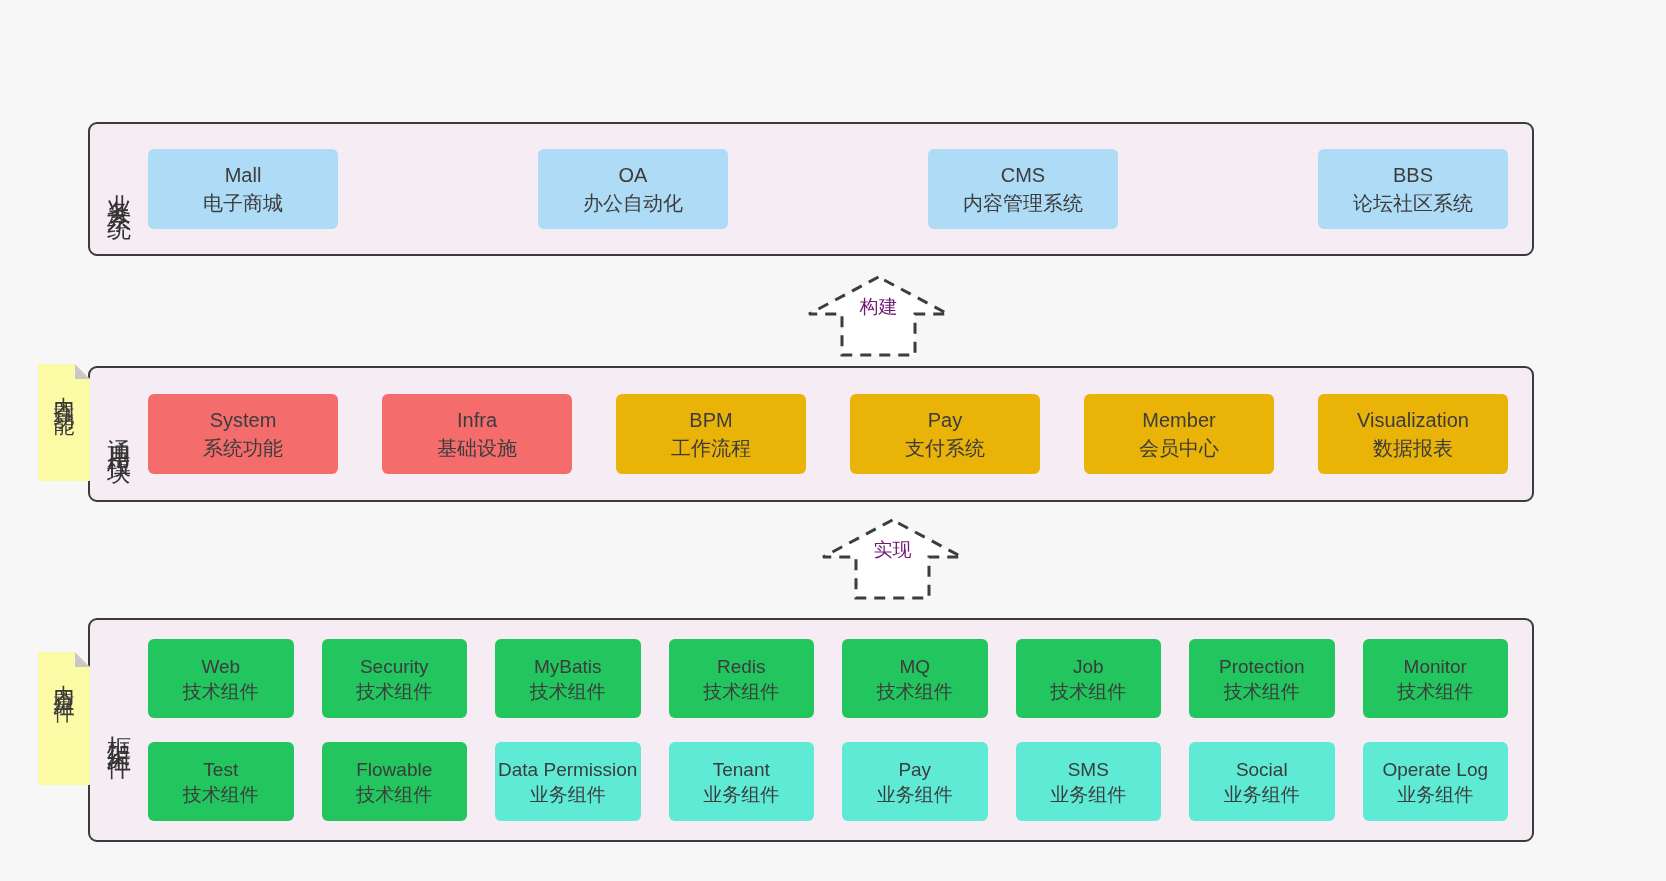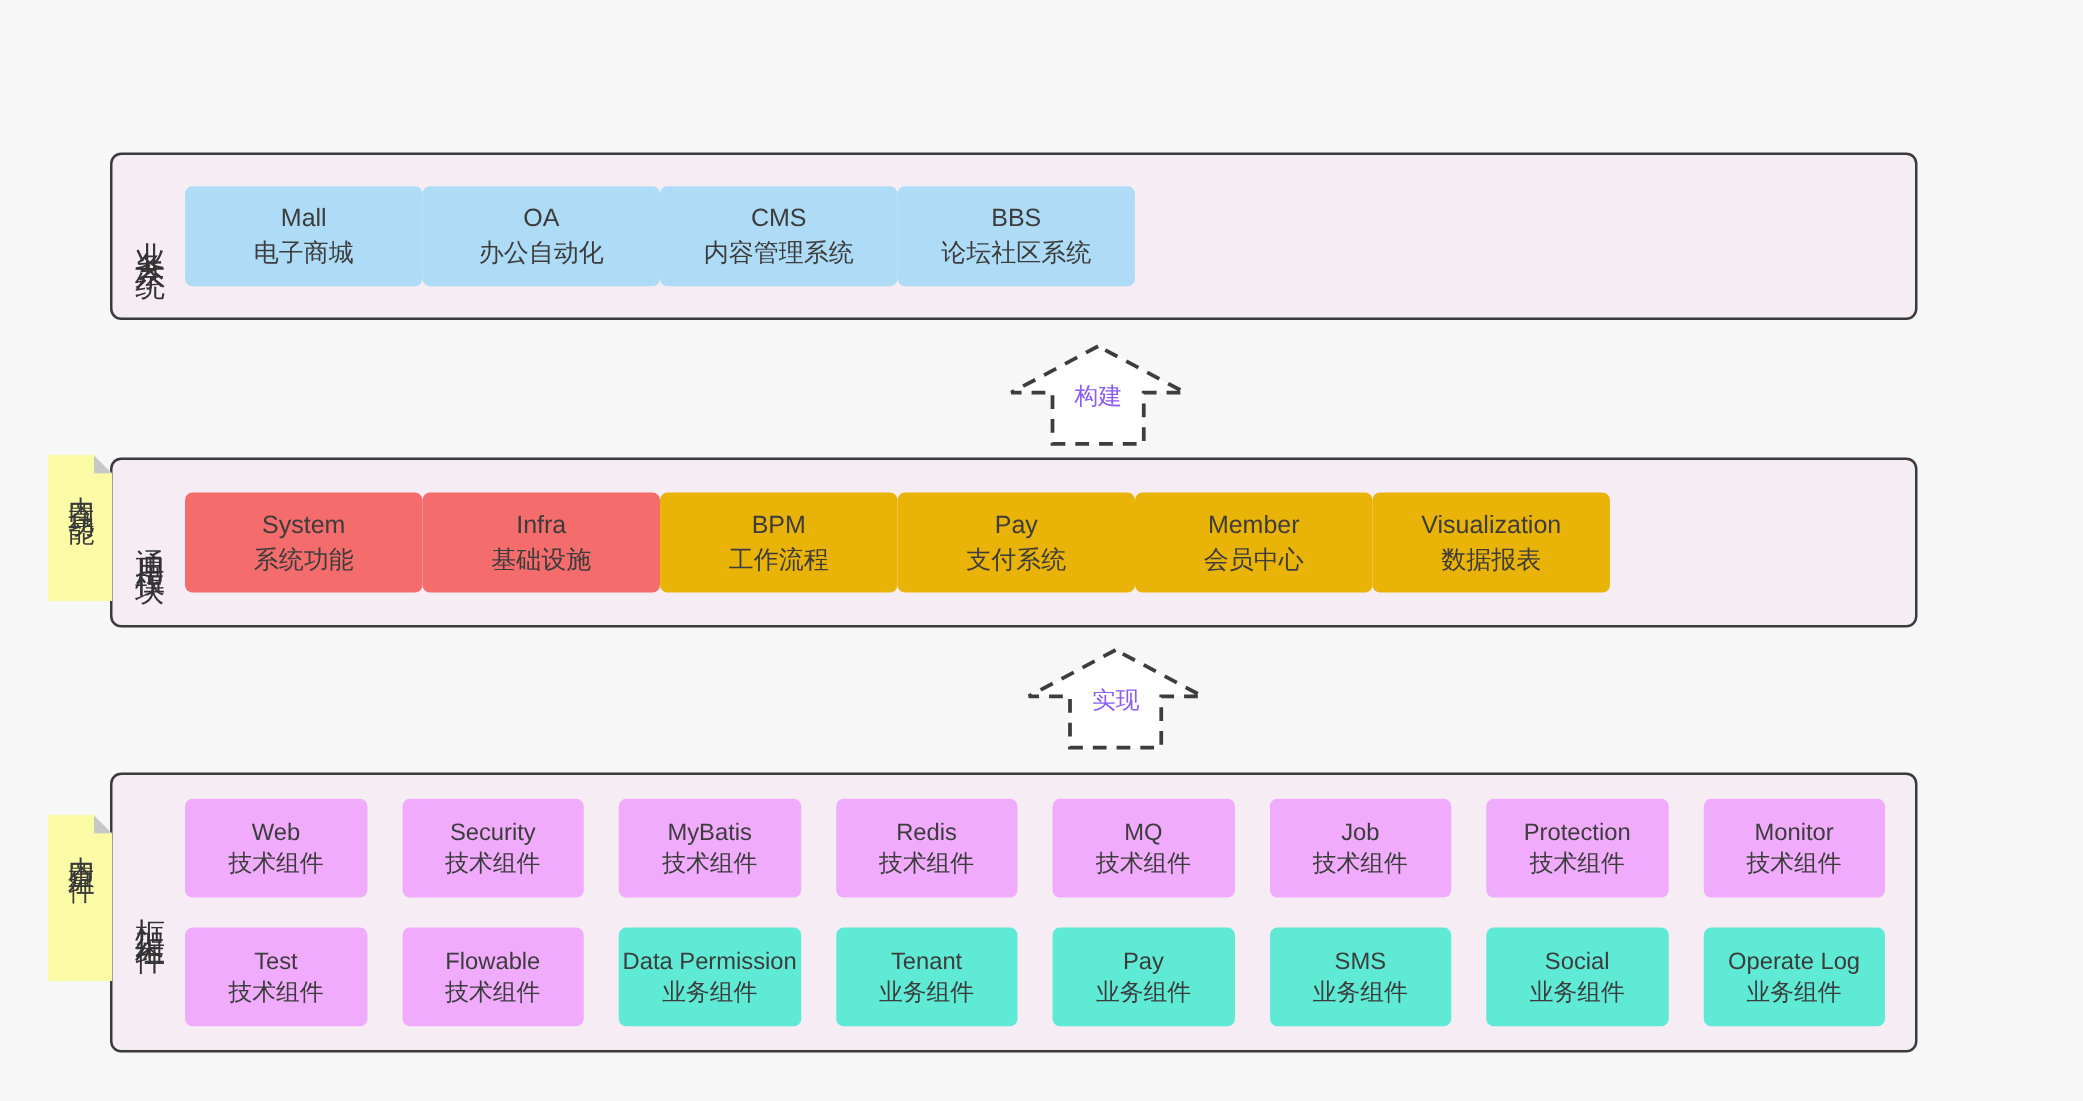--- a/index.html
+++ b/index.html
@@ -25,21 +25,21 @@
   #layer-modules{left:88px;top:366px;width:1446px;height:136px;}
   #layer-components{left:88px;top:618px;width:1446px;height:224px;}
 
   .layer-label{width:58px;display:flex;align-items:center;justify-content:center;flex:none;}
   .layer-label span{
     writing-mode:vertical-lr;text-orientation:upright;
     font-size:24px;letter-spacing:7px;color:#333;
   }
 
   
-  .boxes{flex:1;display:flex;align-items:center;padding-right:24px;}
+  .boxes{flex:1;display:flex;align-items:center;justify-content:space-between;padding-right:24px;}
   .box{
     border-radius:6px;
     display:flex;flex-direction:column;align-items:center;justify-content:center;
     text-align:center;
   }
   .row-box{width:190px;height:80px;}
   .box .t{font-size:20px;line-height:28px;}
 
   
   .grid{
@@ -47,36 +47,36 @@
     grid-template-columns:repeat(8,1fr);
     gap:24px 28px;
     padding:19px 24px 19px 0;
   }
   .grid .box .t{font-size:19px;line-height:25px;}
 
   
   .blue{background:#aedcf7;}
   .red{background:#f56c6c;}
   .pink{background:#eab308;}
-  .green{background:#f0abfc;text-align:right;}
+  .green{background:#22c55e;text-align:right;}
   .lightgreen{background:#5eead4;}
 
   
   .block-arrow{position:absolute;width:145px;height:84px;}
   .block-arrow svg{display:block;width:100%;height:100%;overflow:visible;}
   .block-arrow path{
     fill:#ffffff;
     stroke:#3d3d3d;stroke-width:3;
     stroke-dasharray:11 8;
   }
   #arrow-build{left:806px;top:274px;}
   #arrow-implement{left:820px;top:517px;}
   .arrow-label{
-    position:absolute;top:30px;left:50%;transform:translateX(-50%);
-    font-size:19px;color:#8b5cf6;background:#ffffff;padding:0 2px;white-space:nowrap;
+    position:absolute;top:20px;left:50%;transform:translateX(-50%);
+    font-size:19px;color:#701a75;background:#ffffff;padding:0 2px;white-space:nowrap;
   }
 
   
   .note{
     position:absolute;left:38px;width:52px;
     background:#fbfba5;
     clip-path:polygon(0 0,calc(100% - 15px) 0,100% 15px,100% 100%,0 100%);
     display:flex;justify-content:center;
     padding-top:16px;box-sizing:border-box;
     z-index:2;

